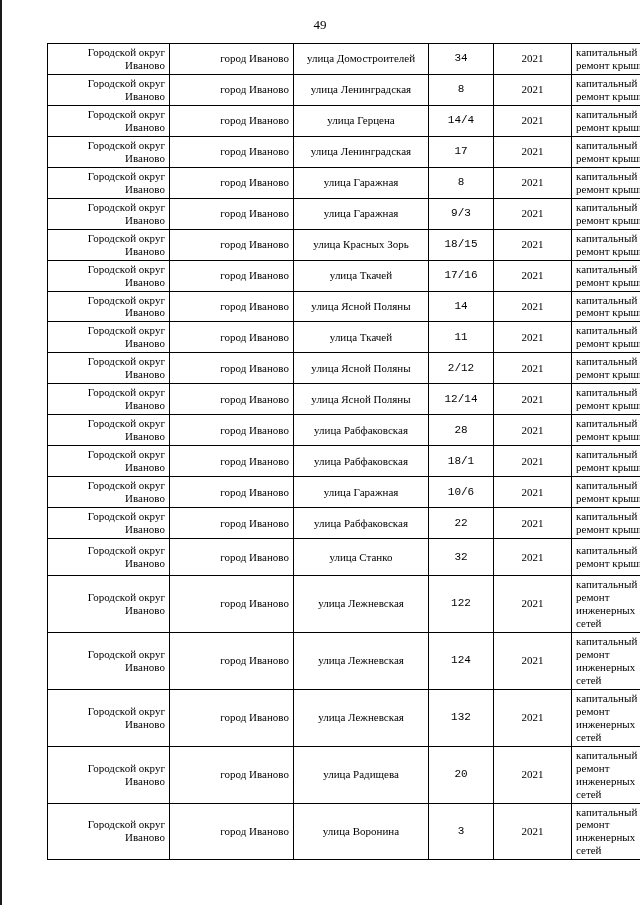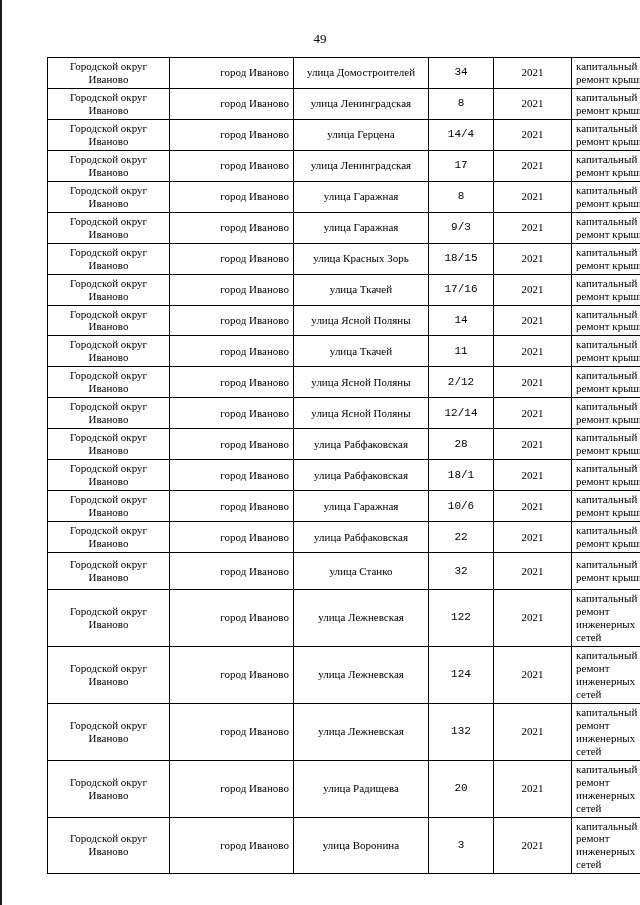--- a/index.html
+++ b/index.html
@@ -17,38 +17,38 @@
     position: absolute;
     left: 0;
     top: 0;
     width: 2px;
     height: 905px;
     background: #1a1a1a;
   }
   .page-number {
     text-align: center;
     font-size: 13px;
-    padding-top: 31px;
+    padding-top: 17px;
     padding-bottom: 10px;
   }
   table.repairs {
     border-collapse: collapse;
     table-layout: fixed;
     margin-left: 47px;
     width: 562px;
     font-size: 11px;
     line-height: 1.18;
   }
   table.repairs td {
     border: 1px solid #000000;
     vertical-align: middle;
     padding: 2px 4px;
     word-wrap: break-word;
   }
-  td.col-district { width: 113px; text-align: center; }
+  td.col-district { width: 113px; text-align: right; }
   td.col-city     { width: 115px; text-align: right; }
   td.col-street   { width: 126px; text-align: center; }
   td.col-house    { width: 56px;  text-align: center; font-family: Liberation Mono, monospace; }
   td.col-year     { width: 69px;  text-align: center; }
   td.col-work     { width: 83px;  text-align: left; }
 
   table.repairs tr { height: 28px; }
   table.repairs tr:nth-child(17) { height: 37px; }
   table.repairs tr:nth-child(n+18) { height: 51px; }
 </style>

